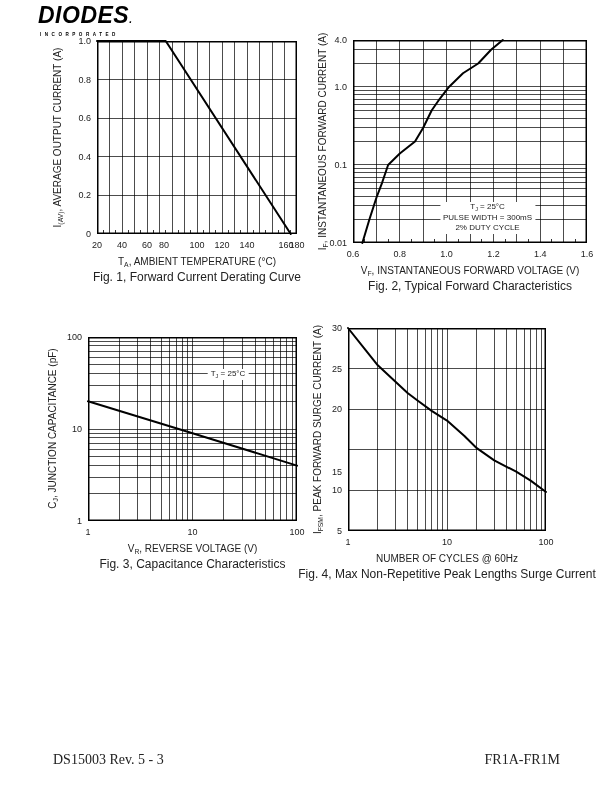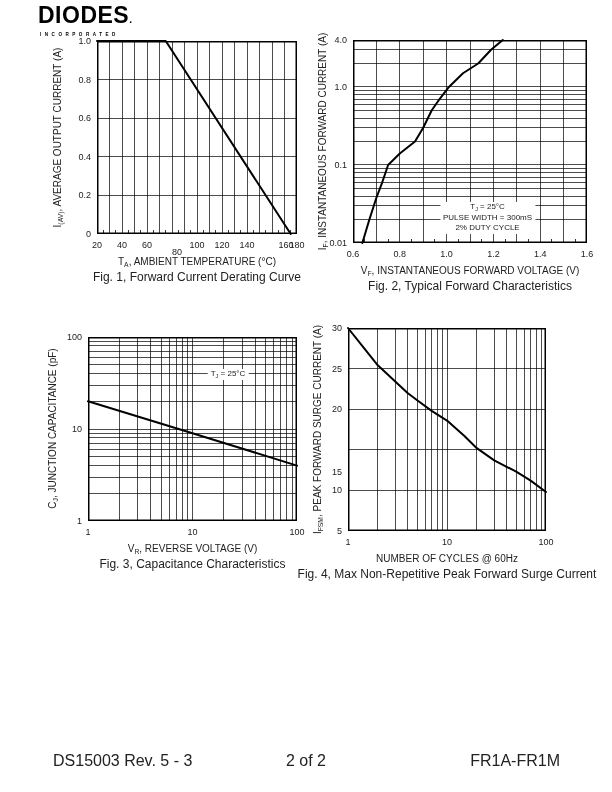--- a/index.html
+++ b/index.html
@@ -2,36 +2,36 @@
 <html><head>
 <meta charset="utf-8">
 <style>
   html,body{margin:0;padding:0;background:#e8e8e8;}
   #page{
     position:relative;width:612px;height:792px;margin:0 auto;background:#ffffff;
     font-family:"Liberation Sans","DejaVu Sans",sans-serif;color:#111;overflow:hidden;
   }
   
   .logo{position:absolute;left:38px;top:4px;width:110px;}
-  .logo-brand{font-weight:900;font-size:23px;line-height:23px;letter-spacing:0.5px;color:#000;}
+  .logo-brand{font-weight:900;font-size:23px;line-height:23px;letter-spacing:0.5px;color:#000;font-style:italic;}
   .logo-mark{font-size:10px;font-weight:900;}
   .logo-sub{font-size:4.6px;font-weight:700;letter-spacing:3.5px;color:#000;margin-top:1px;margin-left:2px;white-space:nowrap;}
   
   .chart-panel{position:absolute;left:0;top:0;width:612px;height:792px;}
   .plot-svg{position:absolute;overflow:visible;}
   .tick-x{position:absolute;width:44px;text-align:center;font-size:9px;color:#222;}
   .tick-y{position:absolute;width:36px;text-align:right;font-size:9px;color:#222;}
   .axis-title{position:absolute;text-align:center;font-size:10px;color:#222;white-space:nowrap;}
   .fig-caption{position:absolute;text-align:center;font-size:12px;color:#222;white-space:nowrap;}
   .y-title{position:absolute;text-align:center;font-size:10px;color:#222;transform:rotate(-90deg);white-space:nowrap;}
   .plot-ann{position:absolute;transform:translateX(-50%);background:#fff;padding:0 3px;
             font-size:8px;line-height:10.5px;text-align:center;color:#222;white-space:nowrap;z-index:3;}
   sub{font-size:68%;vertical-align:baseline;position:relative;top:0.3em;letter-spacing:0;}
   
-  .footer{position:absolute;left:0;top:0;width:612px;height:792px;font-size:16px;color:#222;}
+  .footer{position:absolute;left:0;top:0;width:612px;height:792px;font-size:14px;color:#222;font-family:Liberation Serif, serif;}
   .f-left{position:absolute;left:53px;top:752px;}
   .f-center{position:absolute;left:0;top:752px;width:612px;text-align:center;}
   .f-right{position:absolute;right:52px;top:752px;}
   .f-url{position:absolute;left:0;top:765px;width:612px;text-align:center;font-weight:700;}
 </style>
 </head>
 <body>
 
 <div id="page">
 
@@ -76,21 +76,21 @@
         <line x1="156.25" y1="193" x2="156.25" y2="189" stroke="#000" stroke-width="0.8" shape-rendering="crispEdges"></line>
         <line x1="168.75" y1="193" x2="168.75" y2="189" stroke="#000" stroke-width="0.8" shape-rendering="crispEdges"></line>
         <line x1="181.25" y1="193" x2="181.25" y2="189" stroke="#000" stroke-width="0.8" shape-rendering="crispEdges"></line>
         <line x1="193.75" y1="193" x2="193.75" y2="189" stroke="#000" stroke-width="0.8" shape-rendering="crispEdges"></line>
         <rect x="0.75" y="0.75" width="198.5" height="191.5" fill="none" stroke="#000" stroke-width="1.5"></rect>
         <polyline points="0.00,0.00 68.75,0.00 193.75,193.00" fill="none" stroke="#000" stroke-width="2" stroke-linejoin="round" stroke-linecap="round"></polyline>
       </svg>
       <div class="tick-x" style="left: 75px; top: 240px;">20</div>
       <div class="tick-x" style="left: 100px; top: 240px;">40</div>
       <div class="tick-x" style="left: 125px; top: 240px;">60</div>
-      <div class="tick-x" style="left: 155px; top: 240px; margin-top: 7px;">80</div>
+      <div class="tick-x" style="left: 142px; top: 240px;">80</div>
       <div class="tick-x" style="left: 175px; top: 240px;">100</div>
       <div class="tick-x" style="left: 200px; top: 240px;">120</div>
       <div class="tick-x" style="left: 225px; top: 240px;">140</div>
       <div class="tick-x" style="left: 250px; top: 240px; margin-left: 14px;">160</div>
       <div class="tick-x" style="left: 275px; top: 240px;">180</div>
       <div class="tick-y" style="left: 55px; top: 229px;">0</div>
       <div class="tick-y" style="left: 55px; top: 190.4px;">0.2</div>
       <div class="tick-y" style="left: 55px; top: 151.8px;">0.4</div>
       <div class="tick-y" style="left: 55px; top: 113.2px;">0.6</div>
       <div class="tick-y" style="left: 55px; top: 74.6px;">0.8</div>
@@ -243,23 +243,22 @@
       <div class="tick-x" style="left: 326px; top: 537px;">1</div>
       <div class="tick-x" style="left: 425px; top: 537px;">10</div>
       <div class="tick-x" style="left: 524px; top: 537px;">100</div>
       <div class="tick-y" style="left: 306px; top: 526px;">5</div>
       <div class="tick-y" style="left: 306px; top: 485.4px;">10</div>
       <div class="tick-y" style="left: 306px; top: 467px;">15</div>
       <div class="tick-y" style="left: 306px; top: 404.2px;">20</div>
       <div class="tick-y" style="left: 306px; top: 363.6px;">25</div>
       <div class="tick-y" style="left: 306px; top: 323px;">30</div>
       <div class="axis-title" style="left: 308px; width: 278px; top: 553px;">NUMBER OF CYCLES @ 60Hz</div>
-      <div class="fig-caption" style="left: 288px; width: 318px; top: 567px;">Fig. 4,  Max Non-Repetitive Peak Forward Surge Current</div>
+      <div class="fig-caption" style="left: 288px; width: 318px; top: 567px;">Fig. 4,  Max Non-Repetitive Peak Lengths Surge Current</div>
       <div class="y-title" style="width: 273px; left: 180.5px; top: 423.5px;">I<sub>FSM</sub>, PEAK FORWARD SURGE CURRENT (A)</div>
     </div>
 
   <div class="footer">
     <span class="f-left">DS15003 Rev. 5 - 3</span>
-    <span class="f-center">2 of 2</span>
     <span class="f-right">FR1A-FR1M</span>
   </div>
 
 </div>
 
 </body></html>

